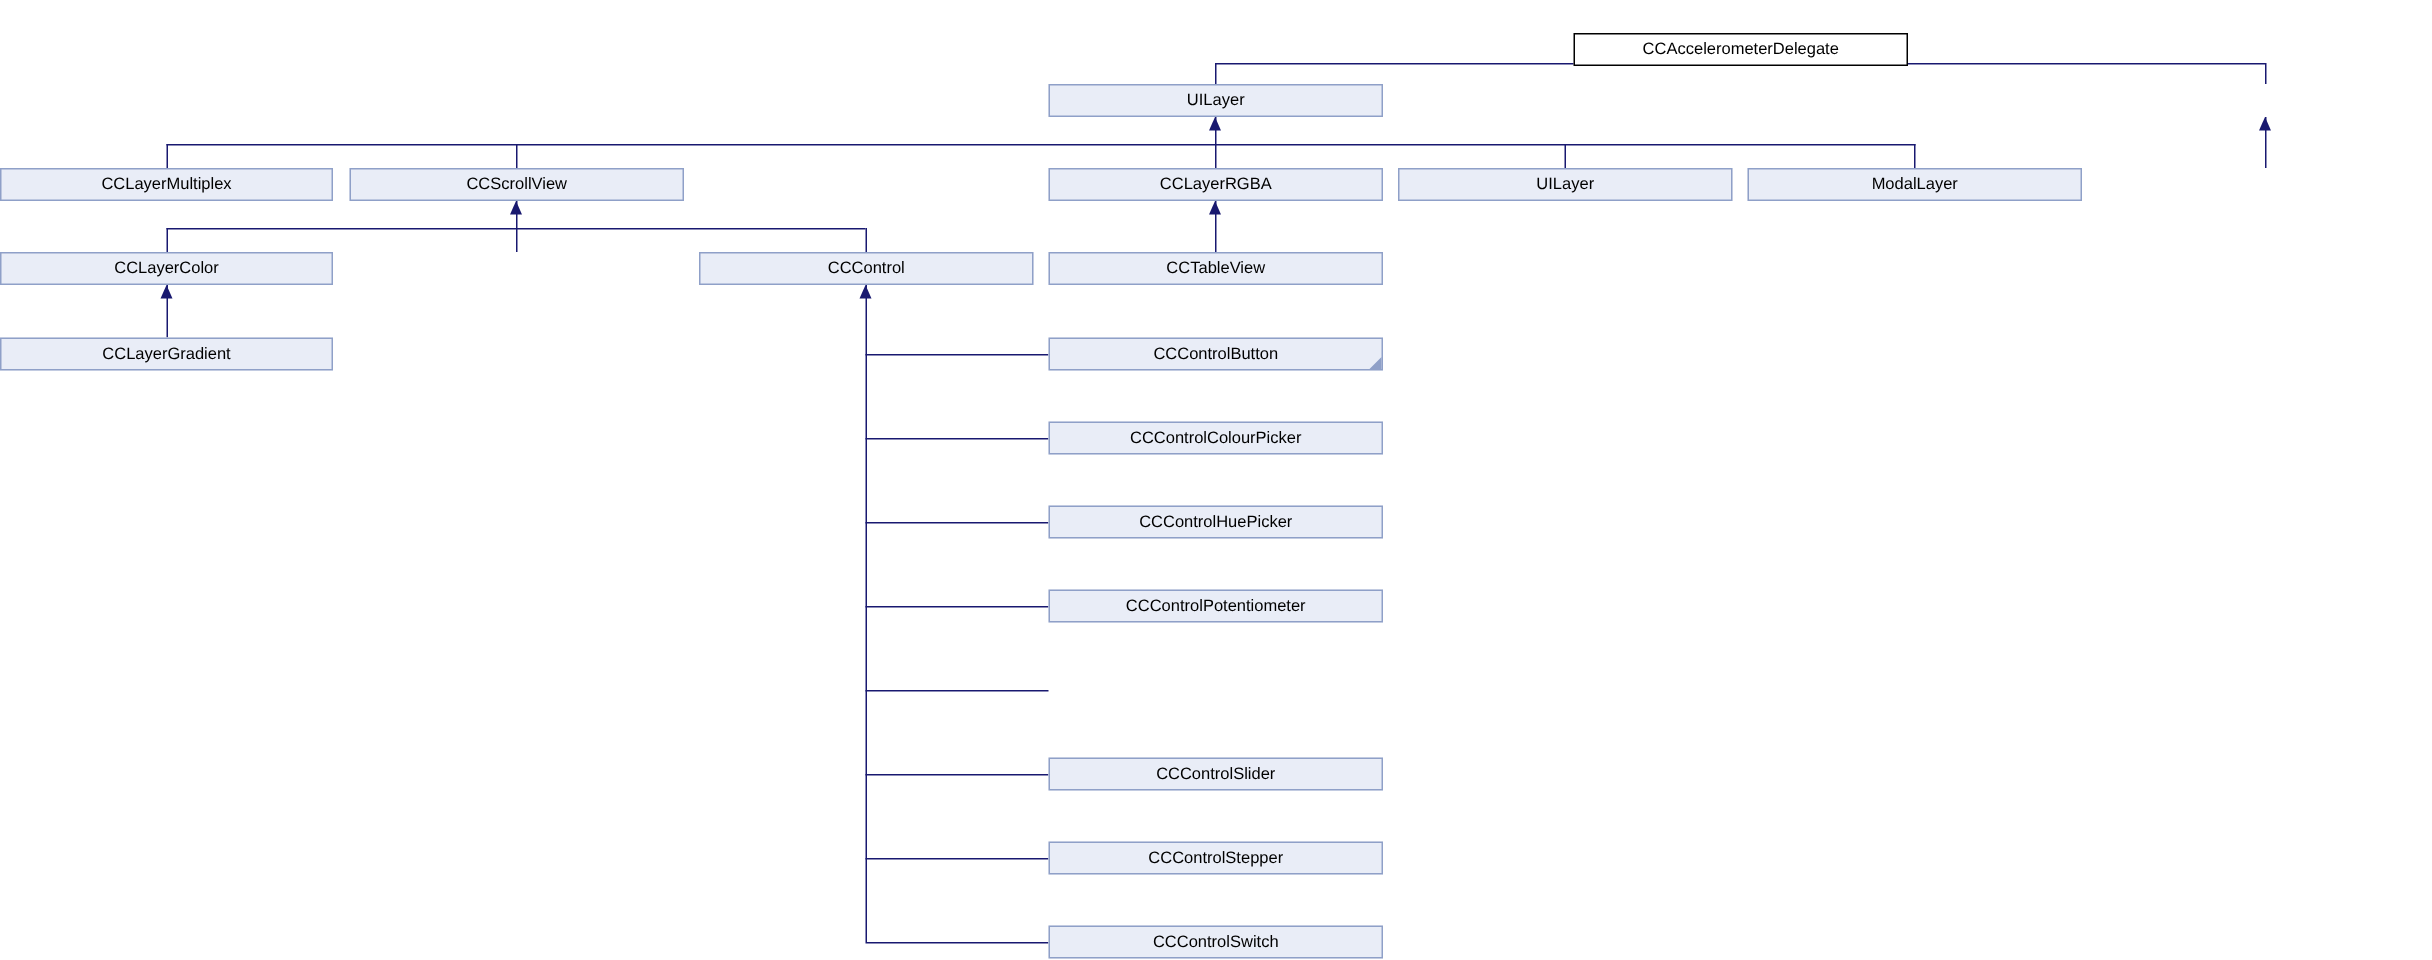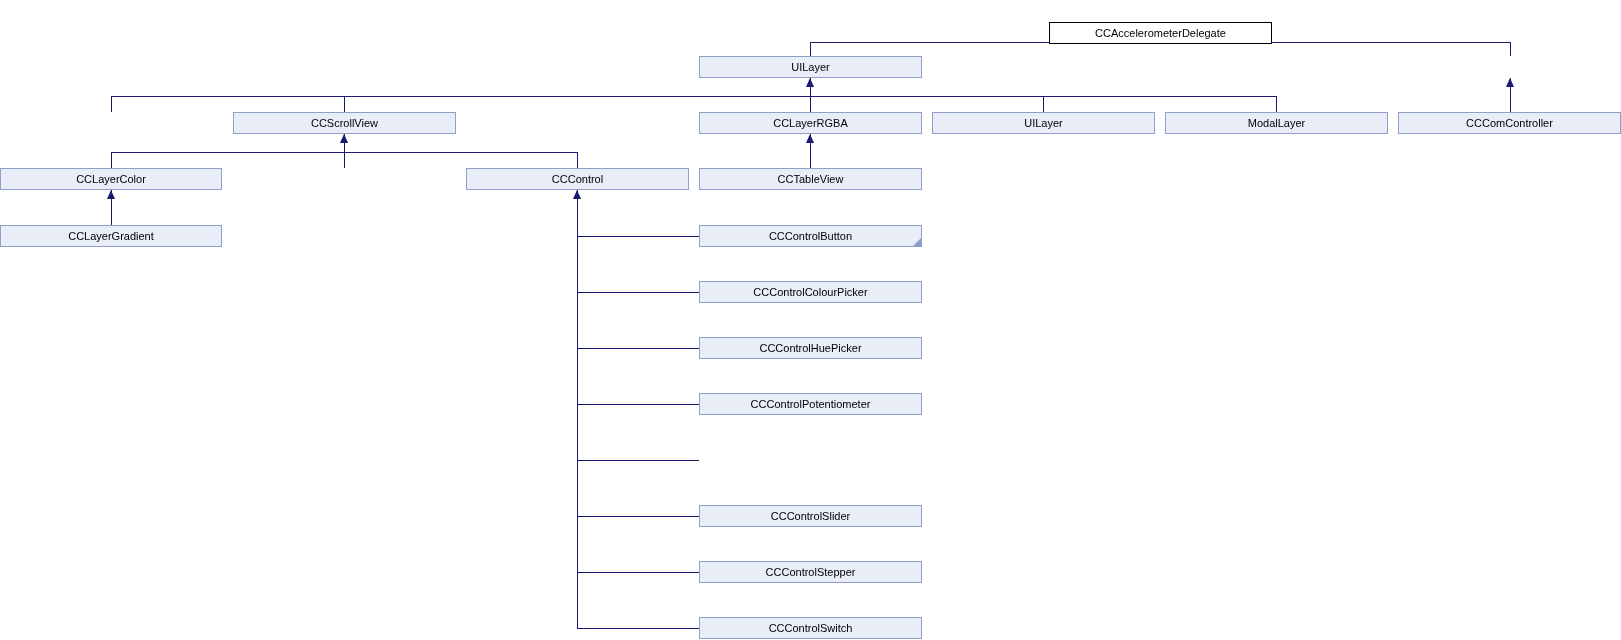--- a/index.html
+++ b/index.html
@@ -61,30 +61,30 @@
 </head>
 <body>
 
 <div id="canvas">
 
   <div class="node root" style="left:1049px;top:1px;width:221px">CCAccelerometerDelegate</div>
 
   <div class="node" style="left:699px;top:56px;width:221px">UILayer</div>
 
 
+  <div class="node" style="left:0px;top:112px;width:220px">CCLayerMultiplex</div>
 
   <div class="node" style="left:233px;top:112px;width:221px">CCScrollView</div>
 
   <div class="node" style="left:699px;top:112px;width:221px">CCLayerRGBA</div>
 
   <div class="node" style="left:932px;top:112px;width:221px">UILayer</div>
 
   <div class="node" style="left:1165px;top:112px;width:221px">ModalLayer</div>
 
-  <div class="node" style="left:1398px;top:112px;width:221px">CCComController</div>
 
   <div class="node" style="left:0px;top:168px;width:220px">CCLayerColor</div>
 
 
   <div class="node" style="left:466px;top:168px;width:221px">CCControl</div>
 
   <div class="node" style="left:699px;top:168px;width:221px">CCTableView</div>
 
   <div class="node" style="left:0px;top:225px;width:220px">CCLayerGradient</div>
 

